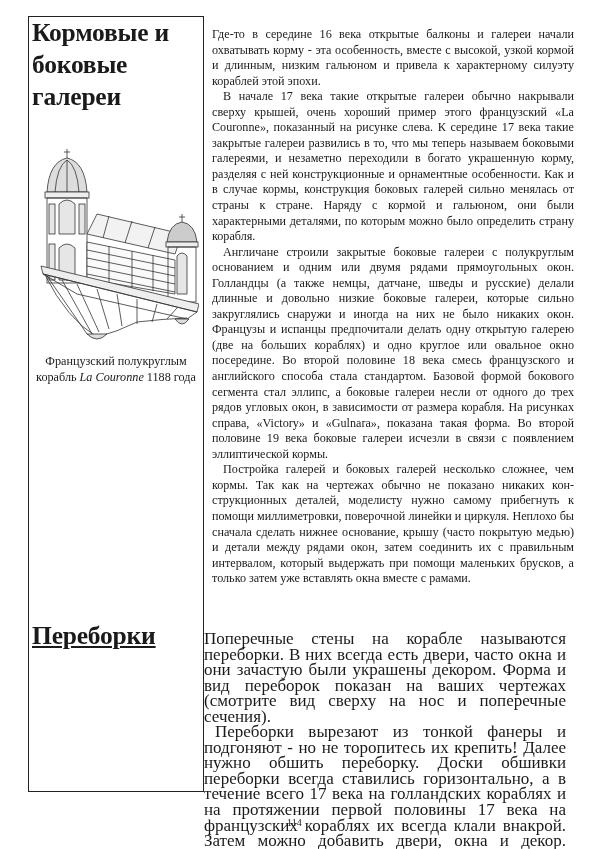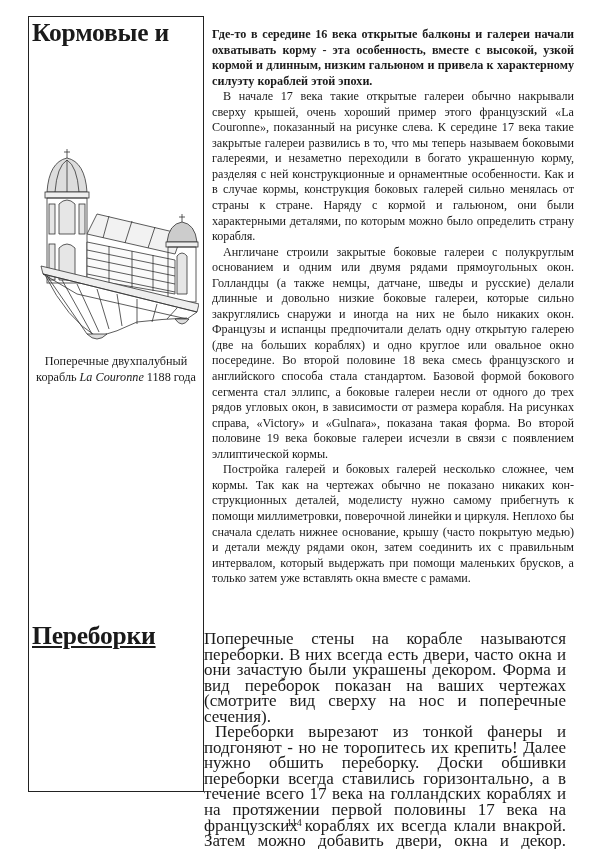--- a/index.html
+++ b/index.html
@@ -19,33 +19,34 @@
   .caption {
     position: absolute; left: 0; top: 337px; width: 174px; text-align: center;
     font-size: 12.2px; line-height: 15.5px;
   }
   .caption i { }
   .text-col {
     position: absolute; left: 212px; top: 27px; width: 362px;
     font-size: 12.15px; line-height: 15.55px; text-align: justify;
   }
   .text-col p { margin: 0; text-indent: 11px; hyphens: manual; }
-  .text-col p.first { text-indent: 0; font-weight: bold; }
+  .text-col p.first { text-indent: 0; }
   .section2 { position: absolute; left: 204px; top: 631px; width: 362px; font-size: 17px; line-height: 15.55px; text-align: justify; }
   .section2 p { margin: 0; text-indent: 11px; }
   .section2 p.first { text-indent: 0; }
   .page-number { position: absolute; left: 287px; top: 817px; font-size: 10px; }
 </style>
 </head>
 <body>
 
 <div class="left-box">
   <h1 class="heading h1">
     <span>Кормовые и</span><br>
-    <br>
+    <span>боковые</span><br>
+    <span>галереи</span>
   </h1>
 
   <svg class="figure" viewBox="0 0 162 205" fill="none" stroke="#333" stroke-width="0.8">
 
     <line x1="30" y1="5" x2="30" y2="14"></line>
       <line x1="27" y1="8" x2="33" y2="8"></line>
     <path d="M10 48 Q12 18 30 14 Q48 18 50 48 Z" fill="#ddd"></path>
     <path d="M18 48 Q20 22 30 16 M42 48 Q40 22 30 16 M30 16 L30 48"></path>
     <rect x="8" y="48" width="44" height="6" fill="#eee"></rect>
     <rect x="10" y="54" width="40" height="85"></rect>
@@ -70,21 +71,21 @@
 
     <path d="M4 122 L162 160 L160 168 L6 130 Z" fill="#eee"></path>
     <path d="M6 130 L160 168 L150 175 L40 150 Z"></path>
     <path d="M10 132 L50 190 M25 136 L55 190 M40 140 L62 188 M60 145 L72 185 M80 150 L85 182 M100 155 L100 180 M120 160 L115 178 M140 164 L130 175"></path>
     <path d="M8 131 Q30 175 60 193 Q80 188 100 178 Q125 175 150 174"></path>
     <path d="M50 190 Q60 200 70 190 Z" fill="#ddd"></path>
     <path d="M138 175 Q145 185 152 175 Z" fill="#ddd"></path>
   </svg>
 
   <div class="caption">
-    <span>Поперечные двухпалубный корабль </span><i>La Couronne</i><span> 1188 года</span>
+    <span>Французский полукруглым корабль </span><i>La Couronne</i><span> 1188 года</span>
   </div>
 
   <h1 class="heading h2">Переборки</h1>
 </div>
 
 <div class="text-col">
   <p class="first">Где-то в середине 16 века открытые балконы и галереи начали охватывать корму - эта особенность, вместе с высокой, узкой кормой и длинным, низким гальюном и привела к характерному силуэту кораблей этой эпохи.</p>
   <p>В начале 17 века такие открытые галереи обычно накрывали сверху крышей, очень хороший пример этого французский «La Couronne», показанный на рисунке слева. К середине 17 века та­кие закрытые галереи развились в то, что мы теперь называем боковыми галереями, и незаметно переходили в богато украшен­ную корму, разделяя с ней конструкционные и орнаментные осо­бенности. Как и в случае кормы, конструкция боковых галерей сильно менялась от страны к стране. Наряду с кормой и гальюном, они были характерными деталями, по которым можно было определить страну корабля.</p>
   <p>Англичане строили закрытые боковые галереи с полукруглым основанием и одним или двумя рядами прямоугольных окон. Голландцы (а также немцы, датчане, шведы и русские) делали длинные и довольно низкие боковые галереи, которые сильно закруглялись снаружи и иногда на них не было никаких окон. Французы и испанцы предпочитали делать одну открытую га­лерею (две на больших кораблях) и одно круглое или овальное окно посередине. Во второй половине 18 века смесь француз­ского и английского способа стала стандартом. Базовой формой бокового сегмента стал эллипс, а боковые галереи несли от од­ного до трех рядов угловых окон, в зависимости от размера кора­бля. На рисунках справа, «Victory» и «Gulnara», показана такая форма. Во второй половине 19 века боковые галереи исчезли в связи с появлением эллиптической кормы.</p>
   <p>Постройка галерей и боковых галерей несколько сложнее, чем кормы. Так как на чертежах обычно не показано никаких кон­струкционных деталей, моделисту нужно самому прибегнуть к помощи миллиметровки, поверочной линейки и циркуля. Не­плохо бы сначала сделать нижнее основание, крышу (часто по­крытую медью) и детали между рядами окон, затем соединить их с правильным интервалом, который выдержать при помощи маленьких брусков, а только затем уже вставлять окна вместе с рамами.</p>

